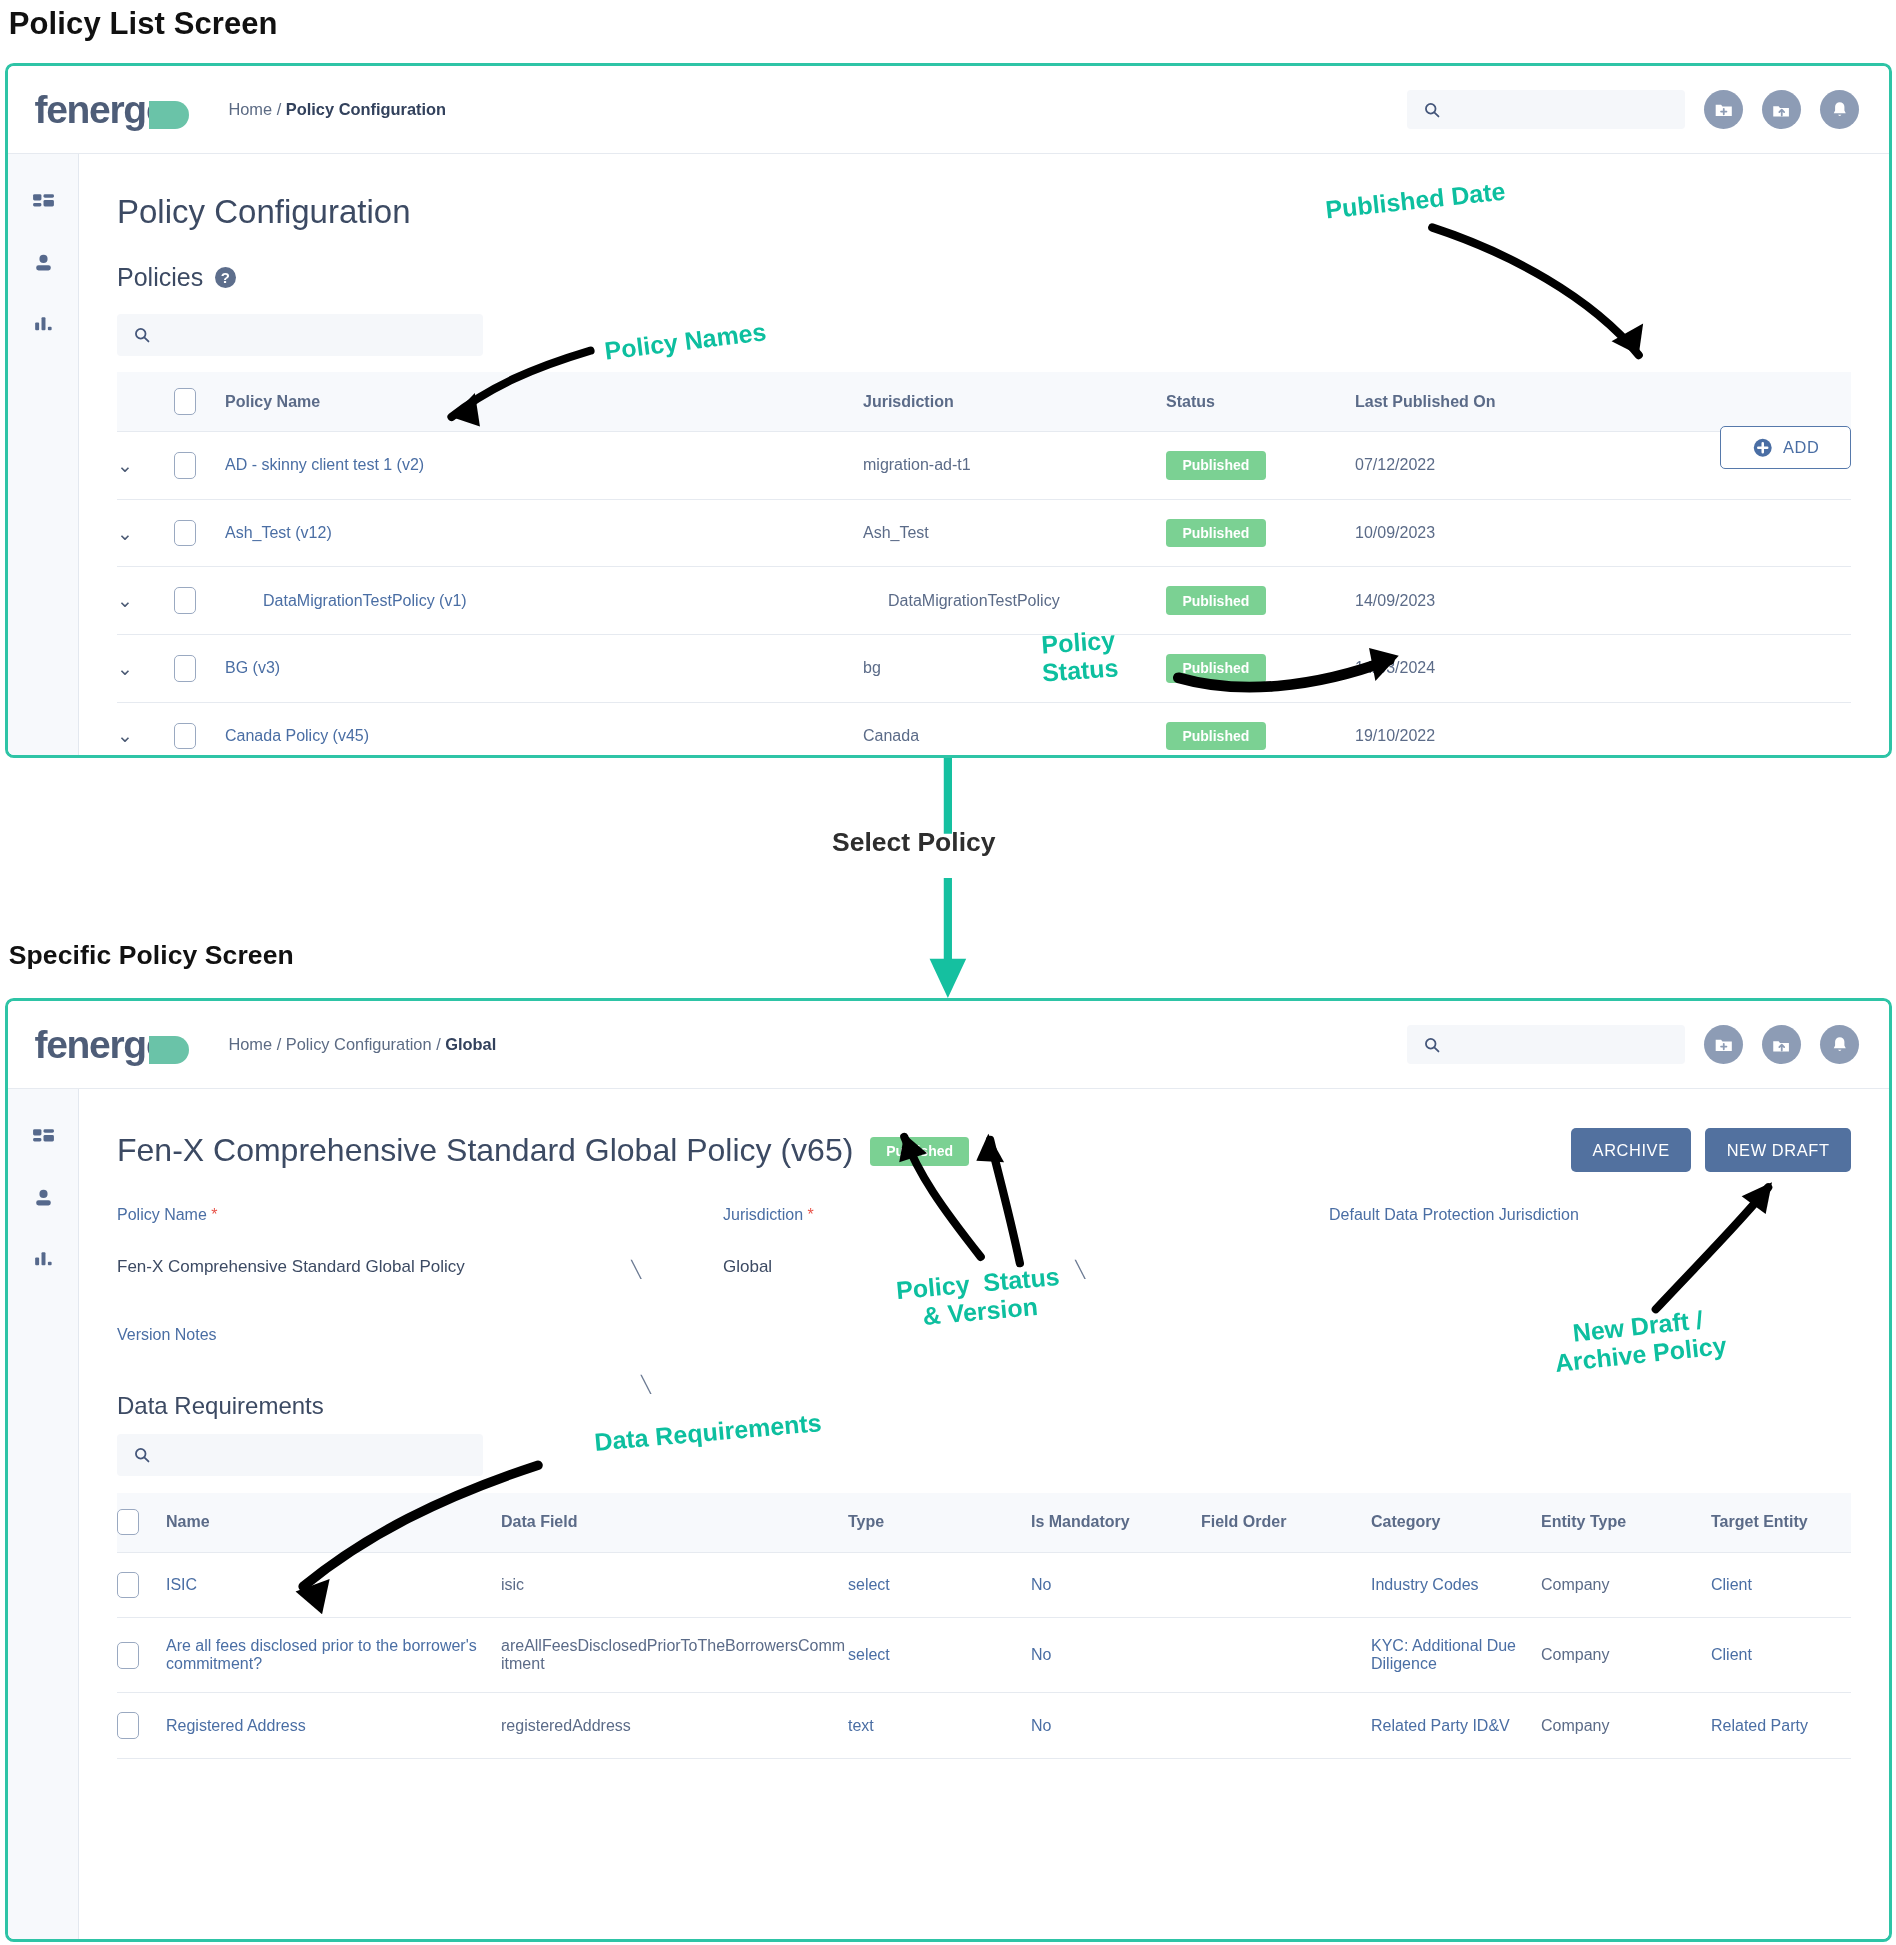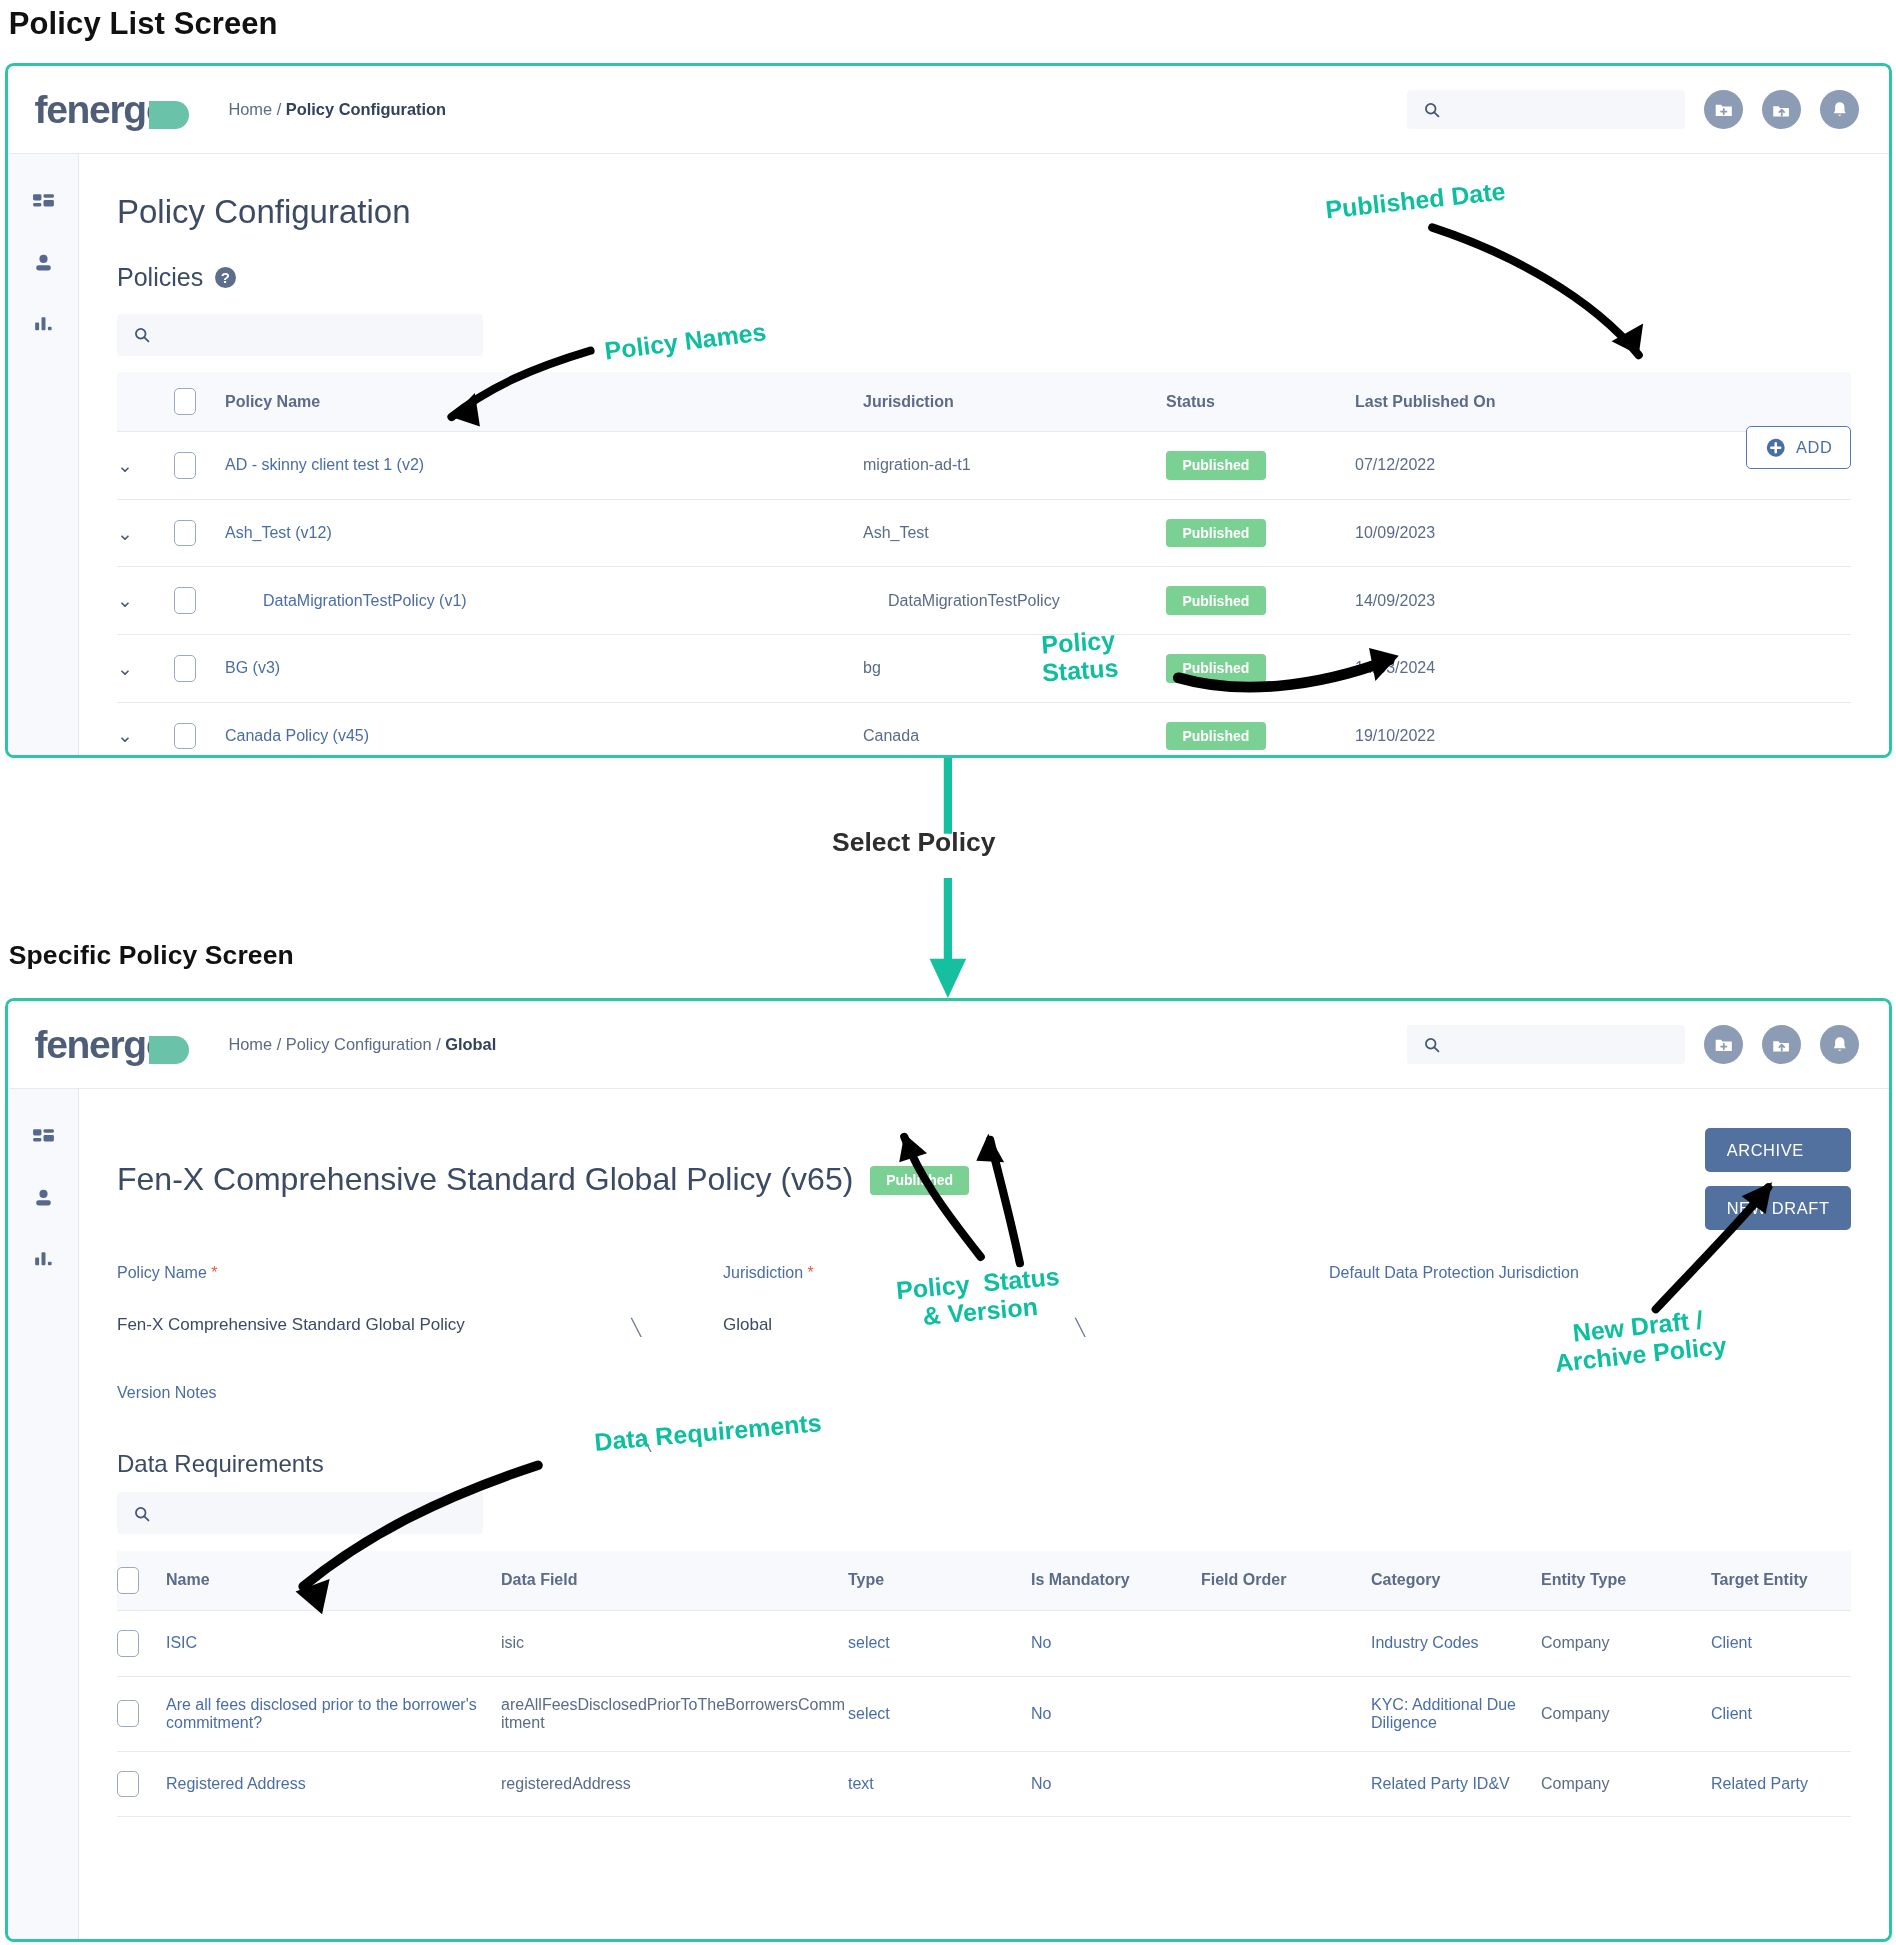--- a/index.html
+++ b/index.html
@@ -69,21 +69,21 @@
     font-size:15px; font-weight:bold; display:flex; align-items:center; justify-content:center;
   }
   .tbl-search{
     margin-top:21.5px; width:366px; height:42px; background:#f5f7fa; border-radius:3.8px;
     display:flex; align-items:center; padding-left:16.4px;
   }
   .tbl-search svg{ width:17.7px; height:17.7px; }
 
   .add-btn{
     position:absolute; right:38px; top:272px;
-    width:105px; height:43px; border:1.3px solid #5679ab; border-radius:5px;
+    width:131px; height:43px; border:1.3px solid #5679ab; border-radius:5px;
     background:#fff; display:flex; align-items:center; justify-content:center; gap:10px;
     color:#4a6ea4; font-size:16.4px; letter-spacing:0.6px;
   }
   .add-btn svg{ width:21.5px; height:21.5px; }
 
   table{ width:100%; border-collapse:collapse; margin-top:16.4px; table-layout:fixed;}
   thead tr{ background:#f7f9fc; }
   th{
     text-align:left; font-size:16px; color:#5b6b88; font-weight:700;
     padding:16.4px 0; border-bottom:0.6px solid #e6eaf0;
@@ -100,21 +100,21 @@
   .chev{ color:#4b5a74; font-size:19px; display:inline-block; }
   .badge-pub{
     display:inline-block; background:#7bd193; color:#ffffff; font-size:14px;
     padding:6.3px 16.4px; border-radius:3.8px; font-weight:600;
   }
 
   
   .policy-head{ display:flex; align-items:center; margin-top:39px; }
   .policy-head h1{ font-size:32px; font-weight:400; color:#3c4a63; }
   .policy-head .badge-pub{ margin-left:16.4px; position:relative; top:1.3px;}
-  .head-actions{ margin-left:auto; display:flex; gap:14px;flex-direction:column; }
+  .head-actions{ margin-left:auto; display:flex; gap:14px; }
   .btn-solid{
     background:#52719f; color:#ffffff; border-radius:5px; font-size:16.4px;
     padding:12.6px 21.5px; letter-spacing:0.6px;
   }
   h3.sub{ font-size:24px; font-weight:400; color:#3c4a63; margin-top:21.5px;}
   .detail-grid{ display:flex; margin-top:34px; }
   .detail-col{ position:relative; }
   .dc1{ width:606px; } .dc2{ width:606px; } .dc3{ flex:1; }
   .fld-label{ font-size:16px; color:#4a6ea4; }
   .fld-label .req{ color:#e8544a; }

